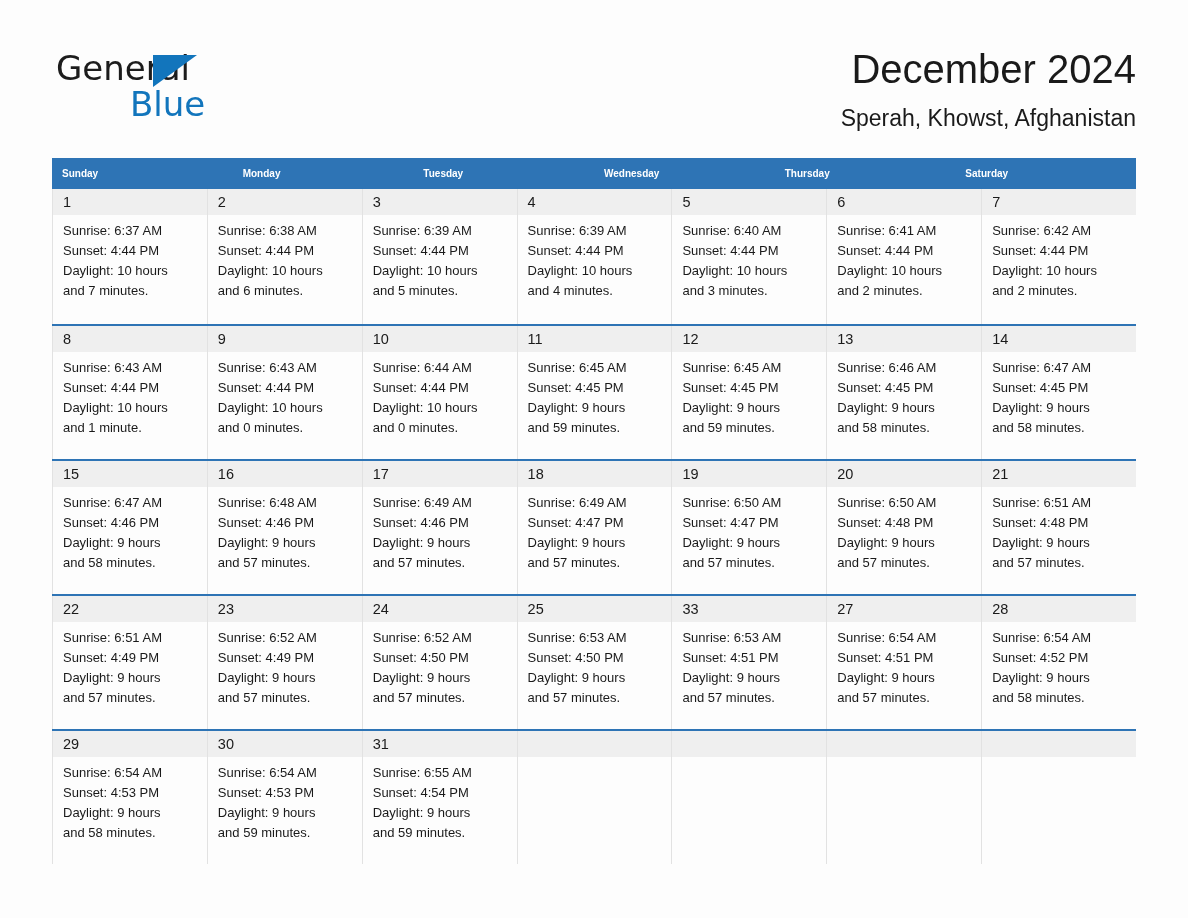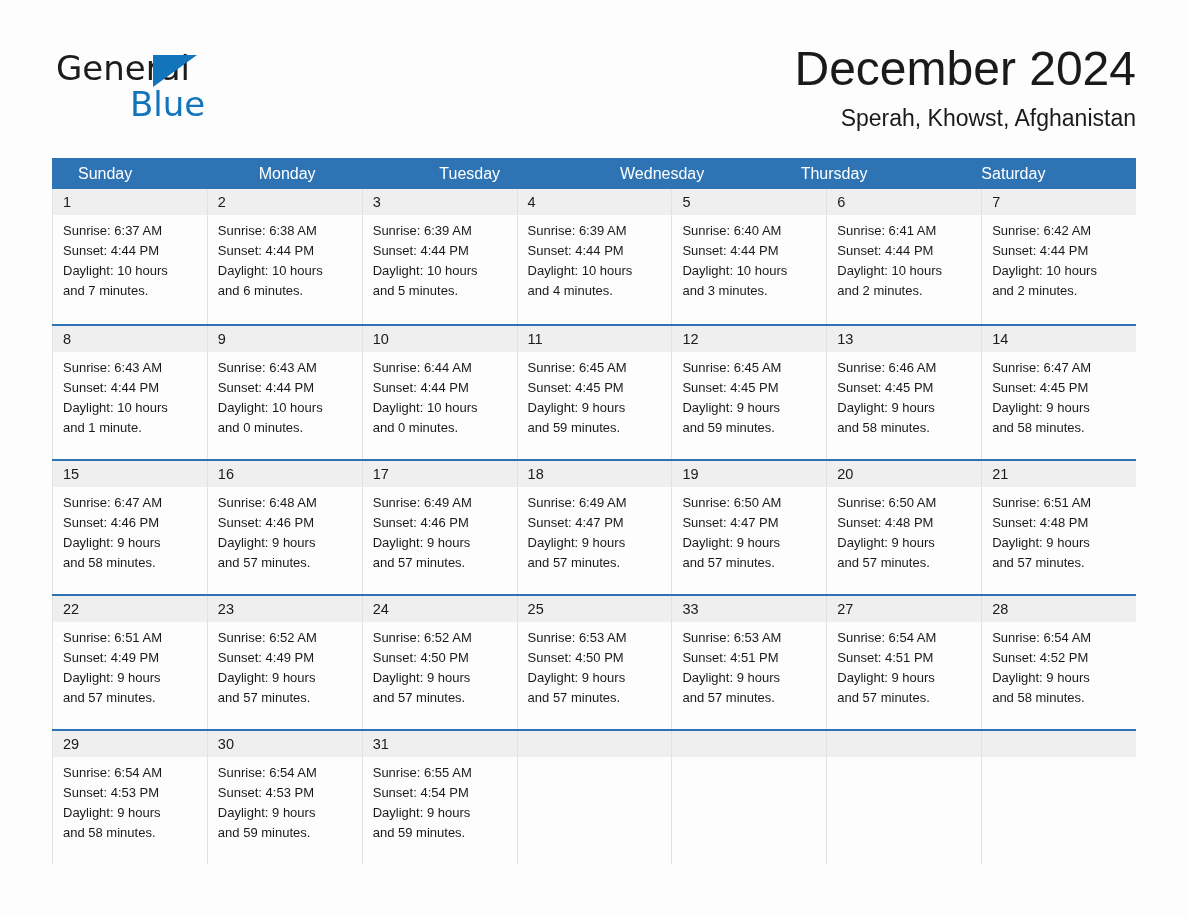--- a/index.html
+++ b/index.html
@@ -70,21 +70,21 @@
     line-height: 40px;
   }
 
   .titleblock {
     position: absolute;
     right: 52px;
     top: 44px;
     text-align: right;
   }
   .cal-title {
-    font-size: 48px;
+    font-size: 40px;
     font-weight: 400;
     color: #1a1a1a;
     line-height: 50px;
     white-space: nowrap;
   }
   .cal-subtitle {
     margin-top: 10px;
     font-size: 23px;
     font-weight: 400;
     color: #1a1a1a;
@@ -102,25 +102,26 @@
   }
 
   .weekdays {
     display: flex;
     background: #2e74b5;
     height: 31px;
   }
   .weekday {
     flex: 1 1 0;
     color: #ffffff;
-    font-size: 16px;
+    font-size: 10px;
     line-height: 31px;
-    padding-left: 26px;
+    padding-left: 10px;
     box-sizing: border-box;
     white-space: nowrap;
+    font-weight: bold;
   }
 
   .week {
     position: relative;
     display: flex;
     border-top: 2px solid #2e74b5;
     height: 135px;
     box-sizing: border-box;
   }
   .week:first-of-type {

